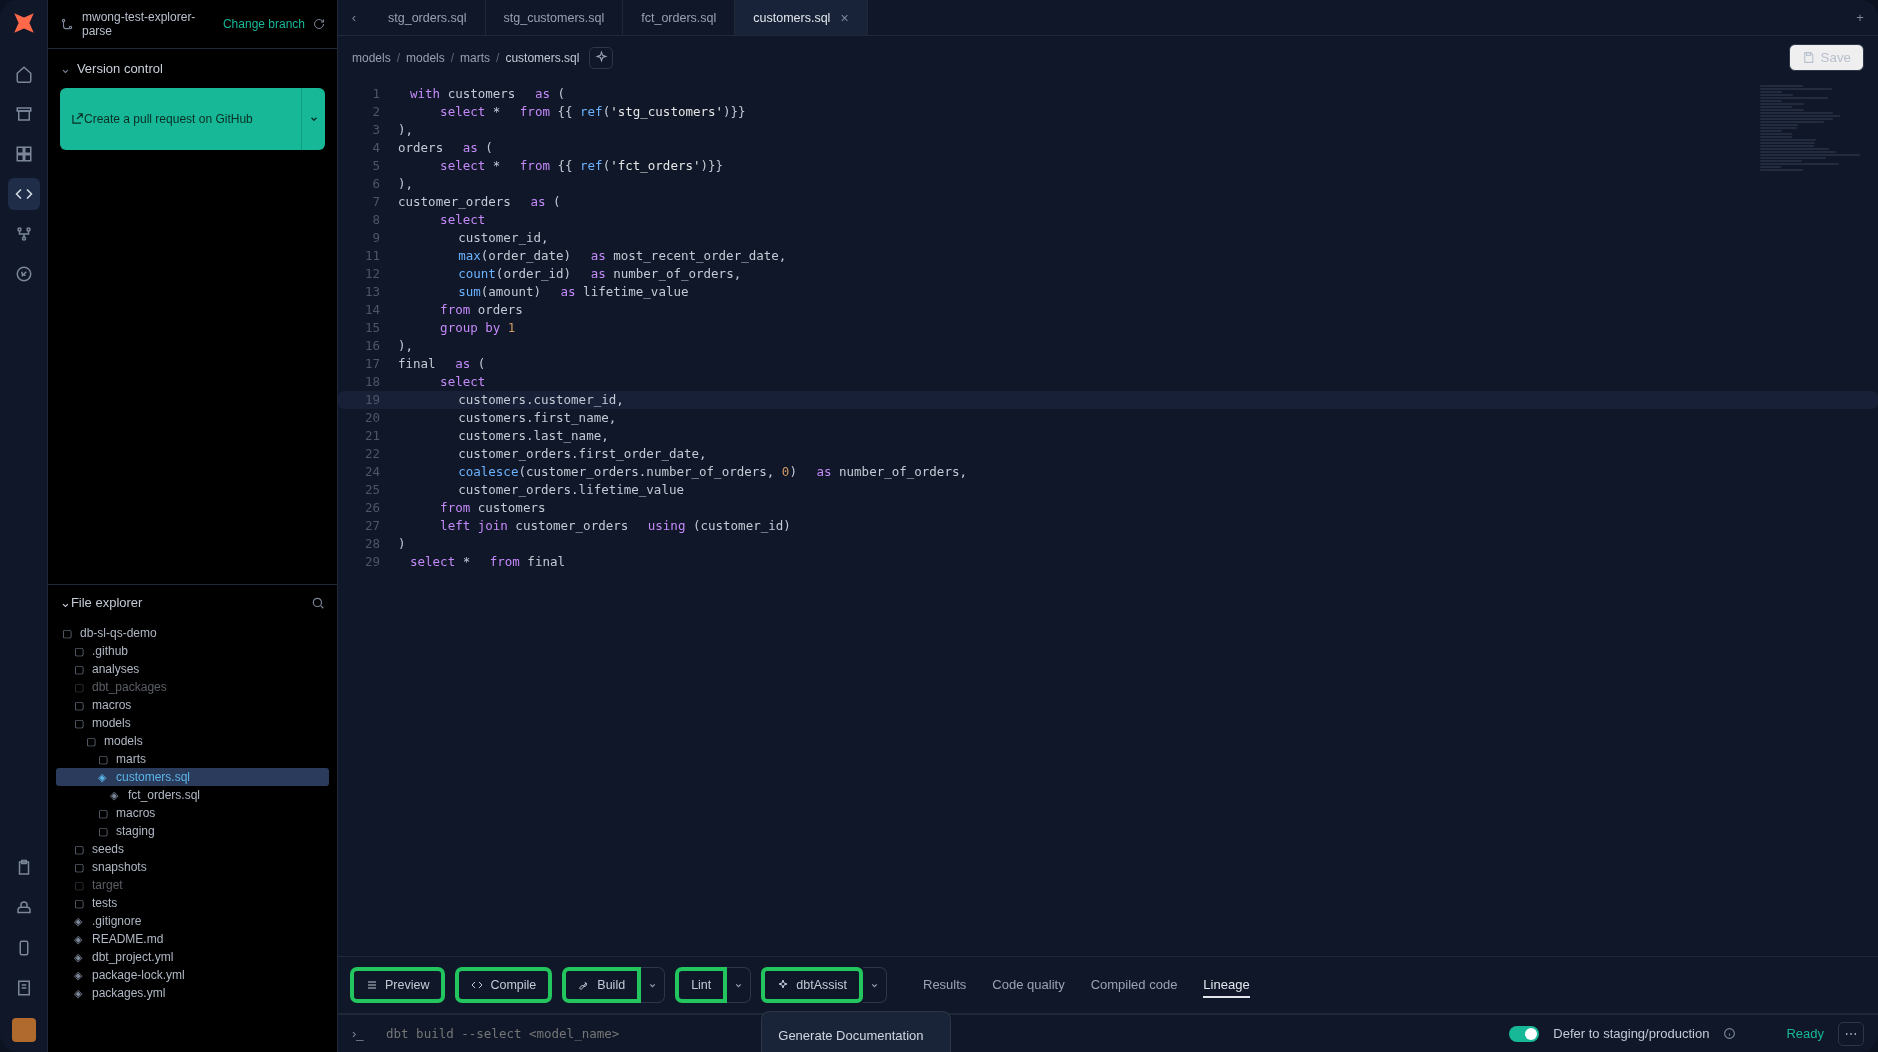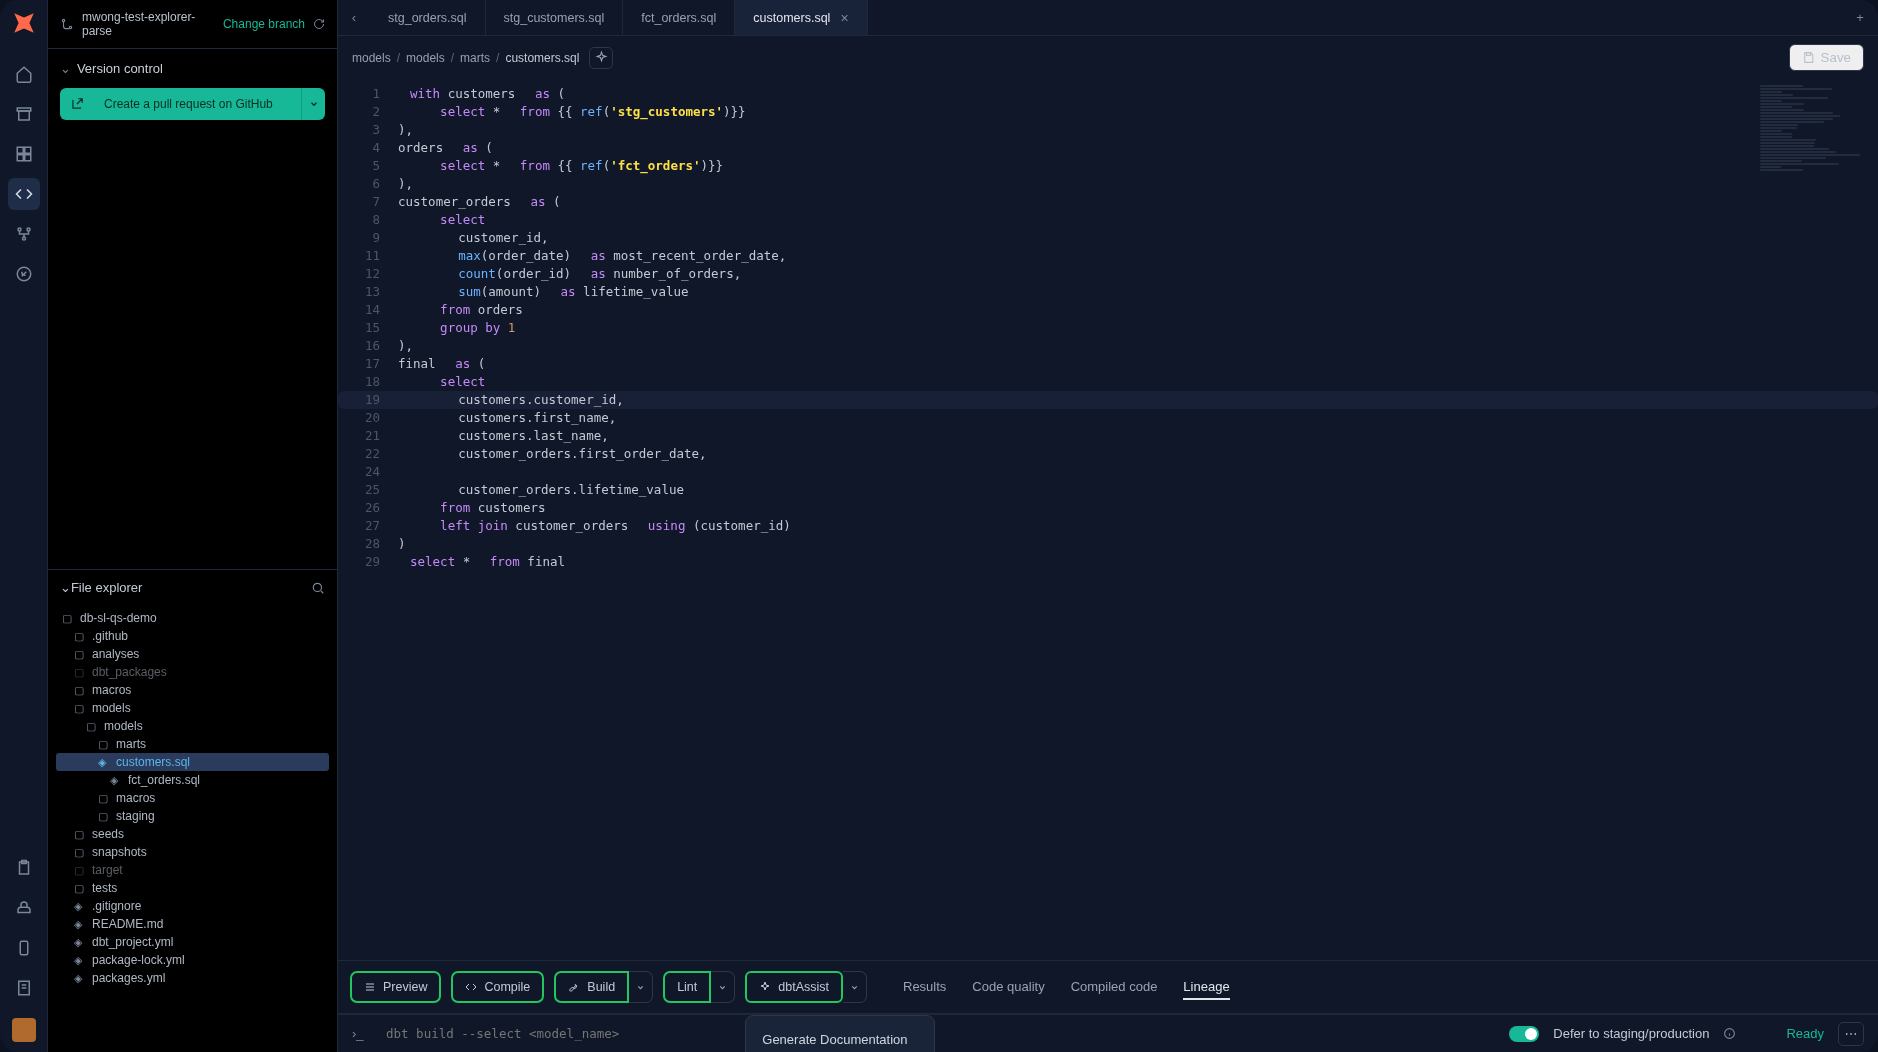--- a/index.html
+++ b/index.html
@@ -12,21 +12,21 @@
 .ab-spacer { flex: 1; }
 .ab-bottom { display:flex; flex-direction:column; align-items:center; margin-bottom:10px;}
 .avatar { width:24px;height:24px;border-radius:4px;background:#b16a2d;margin-top:6px;}
 .sidebar { width: 290px; background: #000000; border-right: 1px solid #1f2836; display: flex; flex-direction: column; }
 .sb-row { display: flex; align-items: center; padding: 10px 12px; border-bottom: 1px solid #1f2836; font-size: 12px; gap:8px;}
 .branch-name { color:#b8c0cd; flex:1;}
 .branch-link { color:#17b897;}
 .panel-hdr { display:flex; align-items:center; padding: 12px 12px; font-size:13px; color:#c8cfda; font-weight:500;}
 .panel-hdr .chev { margin-right:6px; color:#7b8799;}
 .pull-btn-row { padding: 0 12px 10px 12px; display:flex; gap:0; }
-.pull-btn { flex:1; background:#17b897; color:#0a2e24; border:none; padding:9px 10px; border-radius:6px 0 0 6px; font-size:12px; display:flex; align-items:center; gap:20px; font-weight:500;}
+.pull-btn { flex:1; background:#17b897; color:#0a2e24; border:none; padding:24px 10px; border-radius:6px 0 0 6px; font-size:12px; display:flex; align-items:center; gap:0; font-weight:500;}
 .pull-btn-drop { width:24px; background:#17b897; border:none; border-left:1px solid #0fa082; border-radius:0 6px 6px 0; display:flex;align-items:center;justify-content:center;}
 .spacer-flex { flex:1; }
 .file-exp-hdr { display:flex; align-items:center; padding: 10px 12px; border-top:1px solid #1f2836;}
 .file-exp-hdr .title { flex:1; font-weight:500;}
 .tree { padding: 4px 0; overflow-y:auto; flex:1;}
 .tree-item { display:flex; align-items:center; padding:2px 12px 2px 12px; font-size:12px; color:#b0b8c5; cursor:pointer; height:18px;}
 .tree-item.l1{padding-left:14px;} .tree-item.l2{padding-left:26px;} .tree-item.l3{padding-left:38px;} .tree-item.l4{padding-left:50px;} .tree-item.l5{padding-left:62px;}
 .tree-item.selected { background:#2a3b5c; color:#5bb5e8; border-radius:3px; margin:0 8px; padding-left:42px;}
 .tree-item .ticon { width:14px; margin-right:4px; color:#7b8799; font-size:11px;}
 .tree-item.selected .ticon{color:#5bb5e8;}
@@ -39,27 +39,27 @@
 .tab-add { margin-left:auto; width:36px; display:flex; align-items:center; justify-content:center; color:#7b8799;}
 .crumb-row { display:flex; align-items:center; padding:8px 14px; font-size:12px; color:#97a0af;}
 .crumb-row .sep{ margin:0 6px; color:#5d6677;}
 .crumb-row .cur{ color:#c3cad5;}
 .crumb-btn { margin-left:10px; border:1px solid #2c3648; width:24px;height:22px; border-radius:5px; display:flex;align-items:center;justify-content:center;}
 .save-btn { margin-left:auto; border:1px solid #2c3648; padding:5px 12px; border-radius:6px; display:flex; align-items:center; gap:6px; color:#b8c0cd;}
 .editor { position:relative; flex:1; min-height:0; font-family: "SF Mono", Monaco, Consolas, monospace; font-size:12.5px; line-height:18px; padding:6px 0; overflow:hidden;}
 .code-line { display:flex; }
 .gutter { width:60px; text-align:right; padding-right:18px; color:#4d5668; user-select:none;}
 .code { white-space:pre; color:#c3cad5;}
-.kw{color:#c58af9;margin-left:12px;} .fn{color:#6bb3ff;} .str{color:#fde047;font-weight:bold;} .num{color:#d19a66;} .ref{color:#6bb3ff;}
+.kw{color:#c58af9;margin-left:12px;} .fn{color:#6bb3ff;} .str{color:#e5e5e5;} .num{color:#d19a66;} .ref{color:#6bb3ff;}
 .code-line.hl { background:rgba(60,80,120,0.18);border-radius:6px;}
 .minimap { position:absolute; top:6px; right:8px; width:110px; height:70px; opacity:0.35;}
 .minimap-line{ height:2px; margin-bottom:1px; background:#4a5568; border-radius:1px;}
 .bottom-panel { border-top:1px solid #1f2836; display:flex; flex-direction:column; position:relative;}
 .bp-toolbar { display:flex; align-items:center; padding:10px 12px; gap:10px; border-bottom:1px solid #1f2836;}
-.bp-btn { border:2px solid #22c55e; background:transparent; color:#c3cad5; padding:7px 12px; border-radius:7px; display:flex; align-items:center; gap:7px; font-size:12.5px;}
+.bp-btn { border:4px solid #22c55e; background:transparent; color:#c3cad5; padding:7px 12px; border-radius:7px; display:flex; align-items:center; gap:7px; font-size:12.5px;}
 .bp-btn-split { display:flex;}
 .bp-btn-split .bp-btn { border-radius:7px 0 0 7px;}
 .bp-btn-split .bp-drop { border:1px solid #2c3648; border-left:none; width:24px; display:flex;align-items:center;justify-content:center; border-radius:0 7px 7px 0;}
 .bp-btn.assist { position:relative;border-radius:6px;}
 .bp-tabs { display:flex; gap:26px; margin-left:26px;}
 .bp-tab { color:#9aa3b2; padding:4px 0; font-size:13px;}
 .bp-tab.active { color:#e2e6ec; border-bottom:2px solid #e2e6ec; font-weight:500;}
 .assist-menu { position:absolute; top:44px; left:0; width:190px; background:#1a2438; border:1px solid #2c3648; border-radius:8px; padding:6px 0; z-index:10;}
 .assist-item { padding:10px 16px; font-size:13px; color:#d0d6e0;}
 .lineage { flex:1; position:relative; height:150px; overflow:hidden;}
@@ -425,20 +425,21 @@
         <div class="code-line">
           <div class="gutter">21</div>
           <div class="code">        customers.last_name,</div>
         </div>
         <div class="code-line">
           <div class="gutter">22</div>
           <div class="code">        customer_orders.first_order_date,</div>
         </div>
         <div class="code-line">
           <div class="gutter">24</div>
+          <div class="code">        <span class="fn">coalesce</span>(customer_orders.number_of_orders, <span class="num">0</span>) <span class="kw">as</span> number_of_orders,</div>
         </div>
         <div class="code-line">
           <div class="gutter">25</div>
           <div class="code">        customer_orders.lifetime_value</div>
         </div>
         <div class="code-line">
           <div class="gutter">26</div>
           <div class="code">    <span class="kw">from</span> customers</div>
         </div>
         <div class="code-line">

